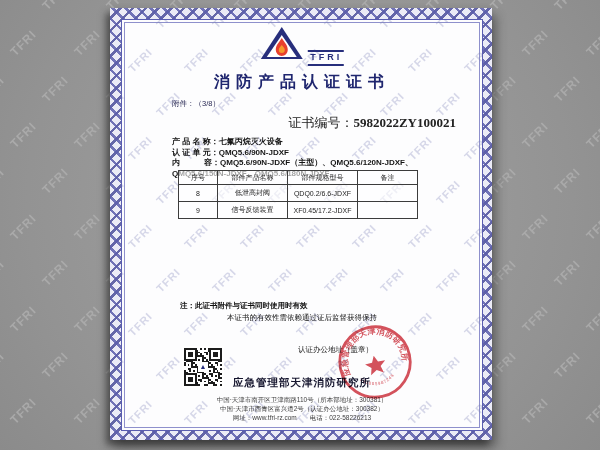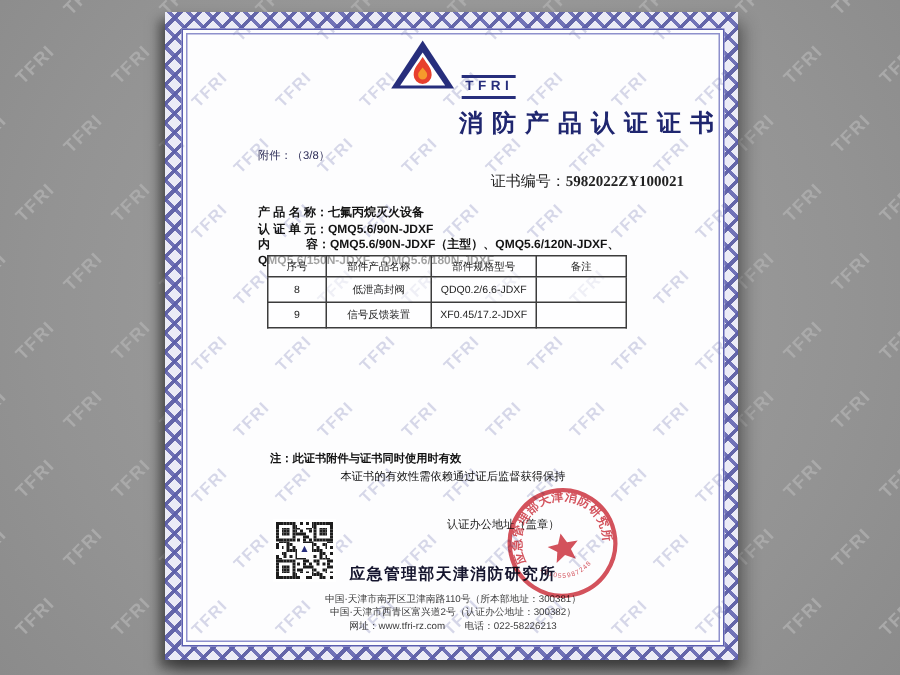--- a/index.html
+++ b/index.html
@@ -16,24 +16,24 @@
       repeating-linear-gradient(45deg, rgba(92,94,172,.85) 0 2.5px, rgba(255,255,255,0) 2.5px 9px),
       repeating-linear-gradient(-45deg, rgba(92,94,172,.85) 0 2.5px, #ebebf6 2.5px 9px);
     box-shadow:-4px 5px 7px rgba(30,30,30,.55), 4px 7px 10px rgba(30,30,30,.45);}
   .page{position:relative;width:100%;height:100%;background:#fdfdfe;border:1px solid #5a5db0;
     box-shadow:inset 0 0 0 2px #fdfdfe, inset 0 0 0 3px #8e90cc;overflow:hidden;}
 
   .logo{position:absolute;left:50%;top:6px;transform:translateX(-50%);text-align:center;z-index:2;}
   .logo-word{display:inline-block;margin-top:1px;font-size:9px;font-weight:800;color:#272e7c;letter-spacing:3px;
     border-top:2px solid #272e7c;border-bottom:2px solid #272e7c;padding:0 2px;line-height:1.3;}
 
-  .title{position:absolute;left:0;top:52px;width:100%;text-align:right;font-size:16px;font-weight:800;
+  .title{position:absolute;left:0;top:52px;width:100%;text-align:center;font-size:16px;font-weight:800;
     color:#1f266f;letter-spacing:6px;z-index:2;}
   .attach{position:absolute;left:50px;top:79px;font-size:7.5px;color:#2a2a55;z-index:2;}
-  .certno{position:absolute;right:26px;top:94px;font-size:10px;color:#222;z-index:2;}
+  .certno{position:absolute;right:26px;top:94px;font-size:13px;color:#222;z-index:2;}
   .certno .num{font-family:"Liberation Serif","DejaVu Serif",serif;font-weight:700;}
 
   .prod{position:absolute;left:50px;top:117px;width:266px;font-size:8px;line-height:10.5px;color:#141414;z-index:2;}
   .prod .lbl{font-weight:700;}
   .prod .val{font-weight:600;}
 
   table.ctable{position:absolute;left:56px;top:150px;border-collapse:collapse;table-layout:fixed;z-index:2;background:rgba(255,255,255,.6);}
   .ctable th,.ctable td{border:1px solid #3c3c3c;font-size:7px;font-weight:400;text-align:center;padding:0;color:#1d1d1d;overflow:hidden;white-space:nowrap;}
   .ctable th{height:13px;}
   .ctable td{height:16px;}

